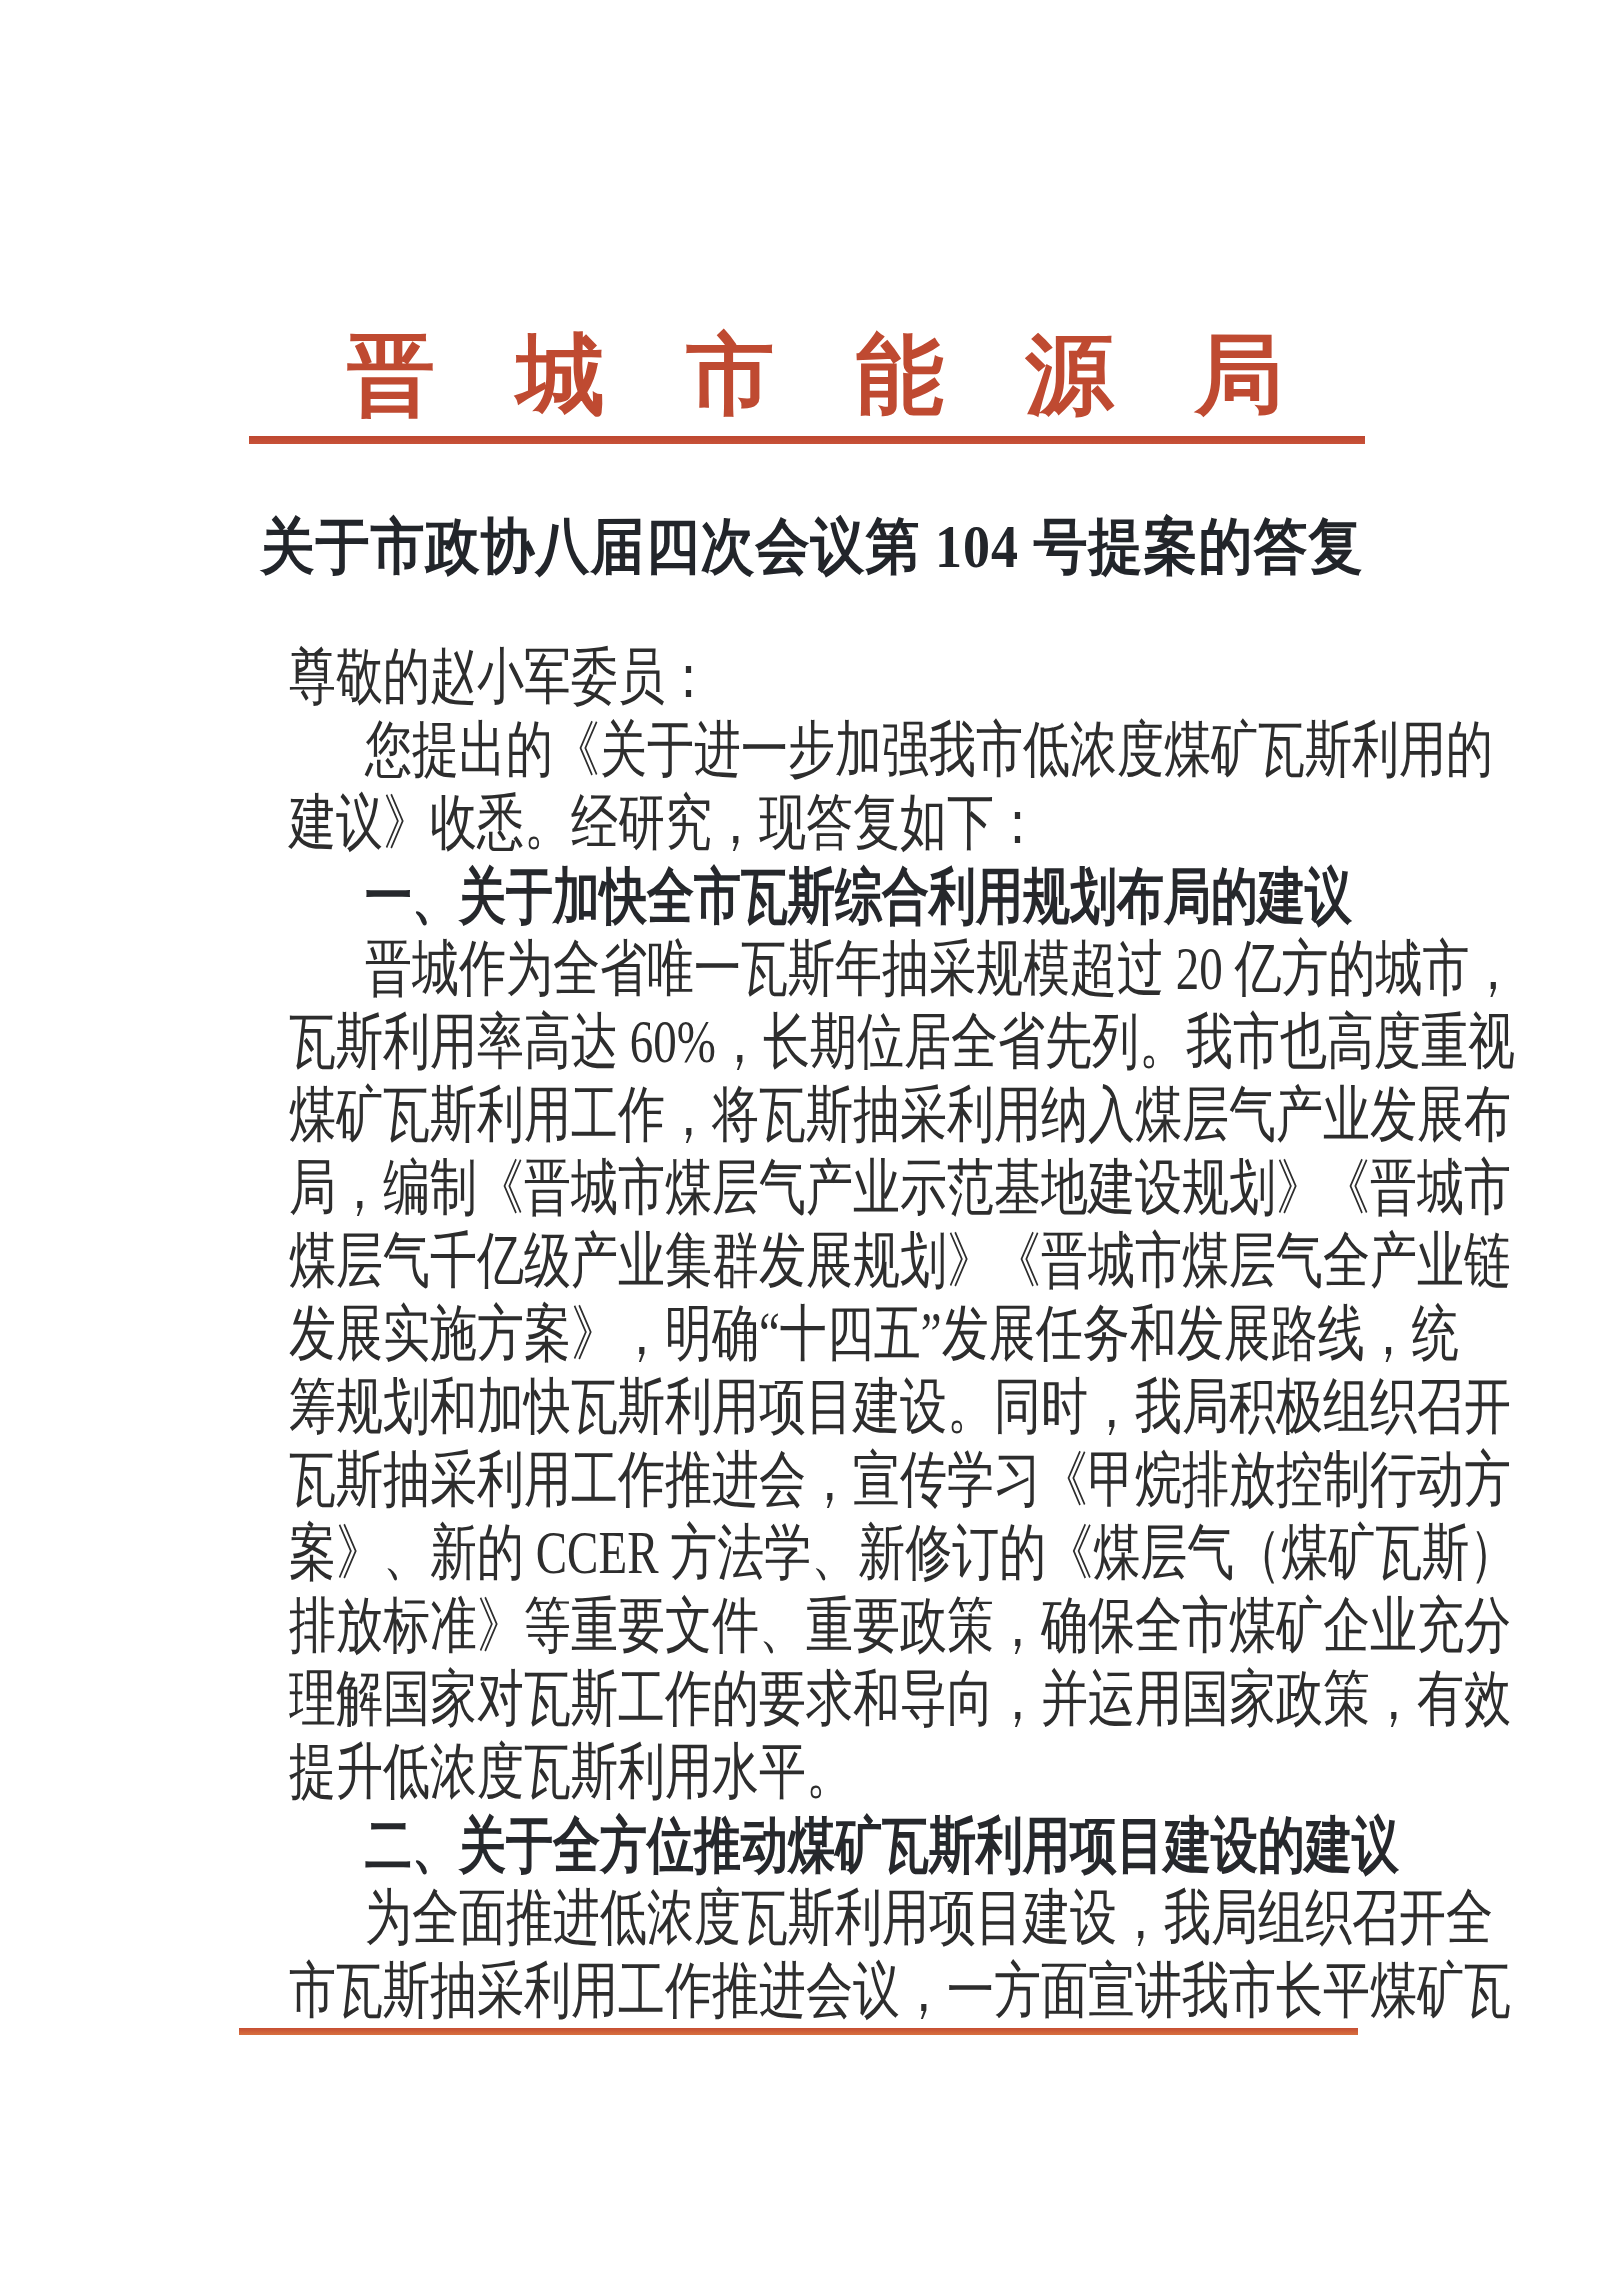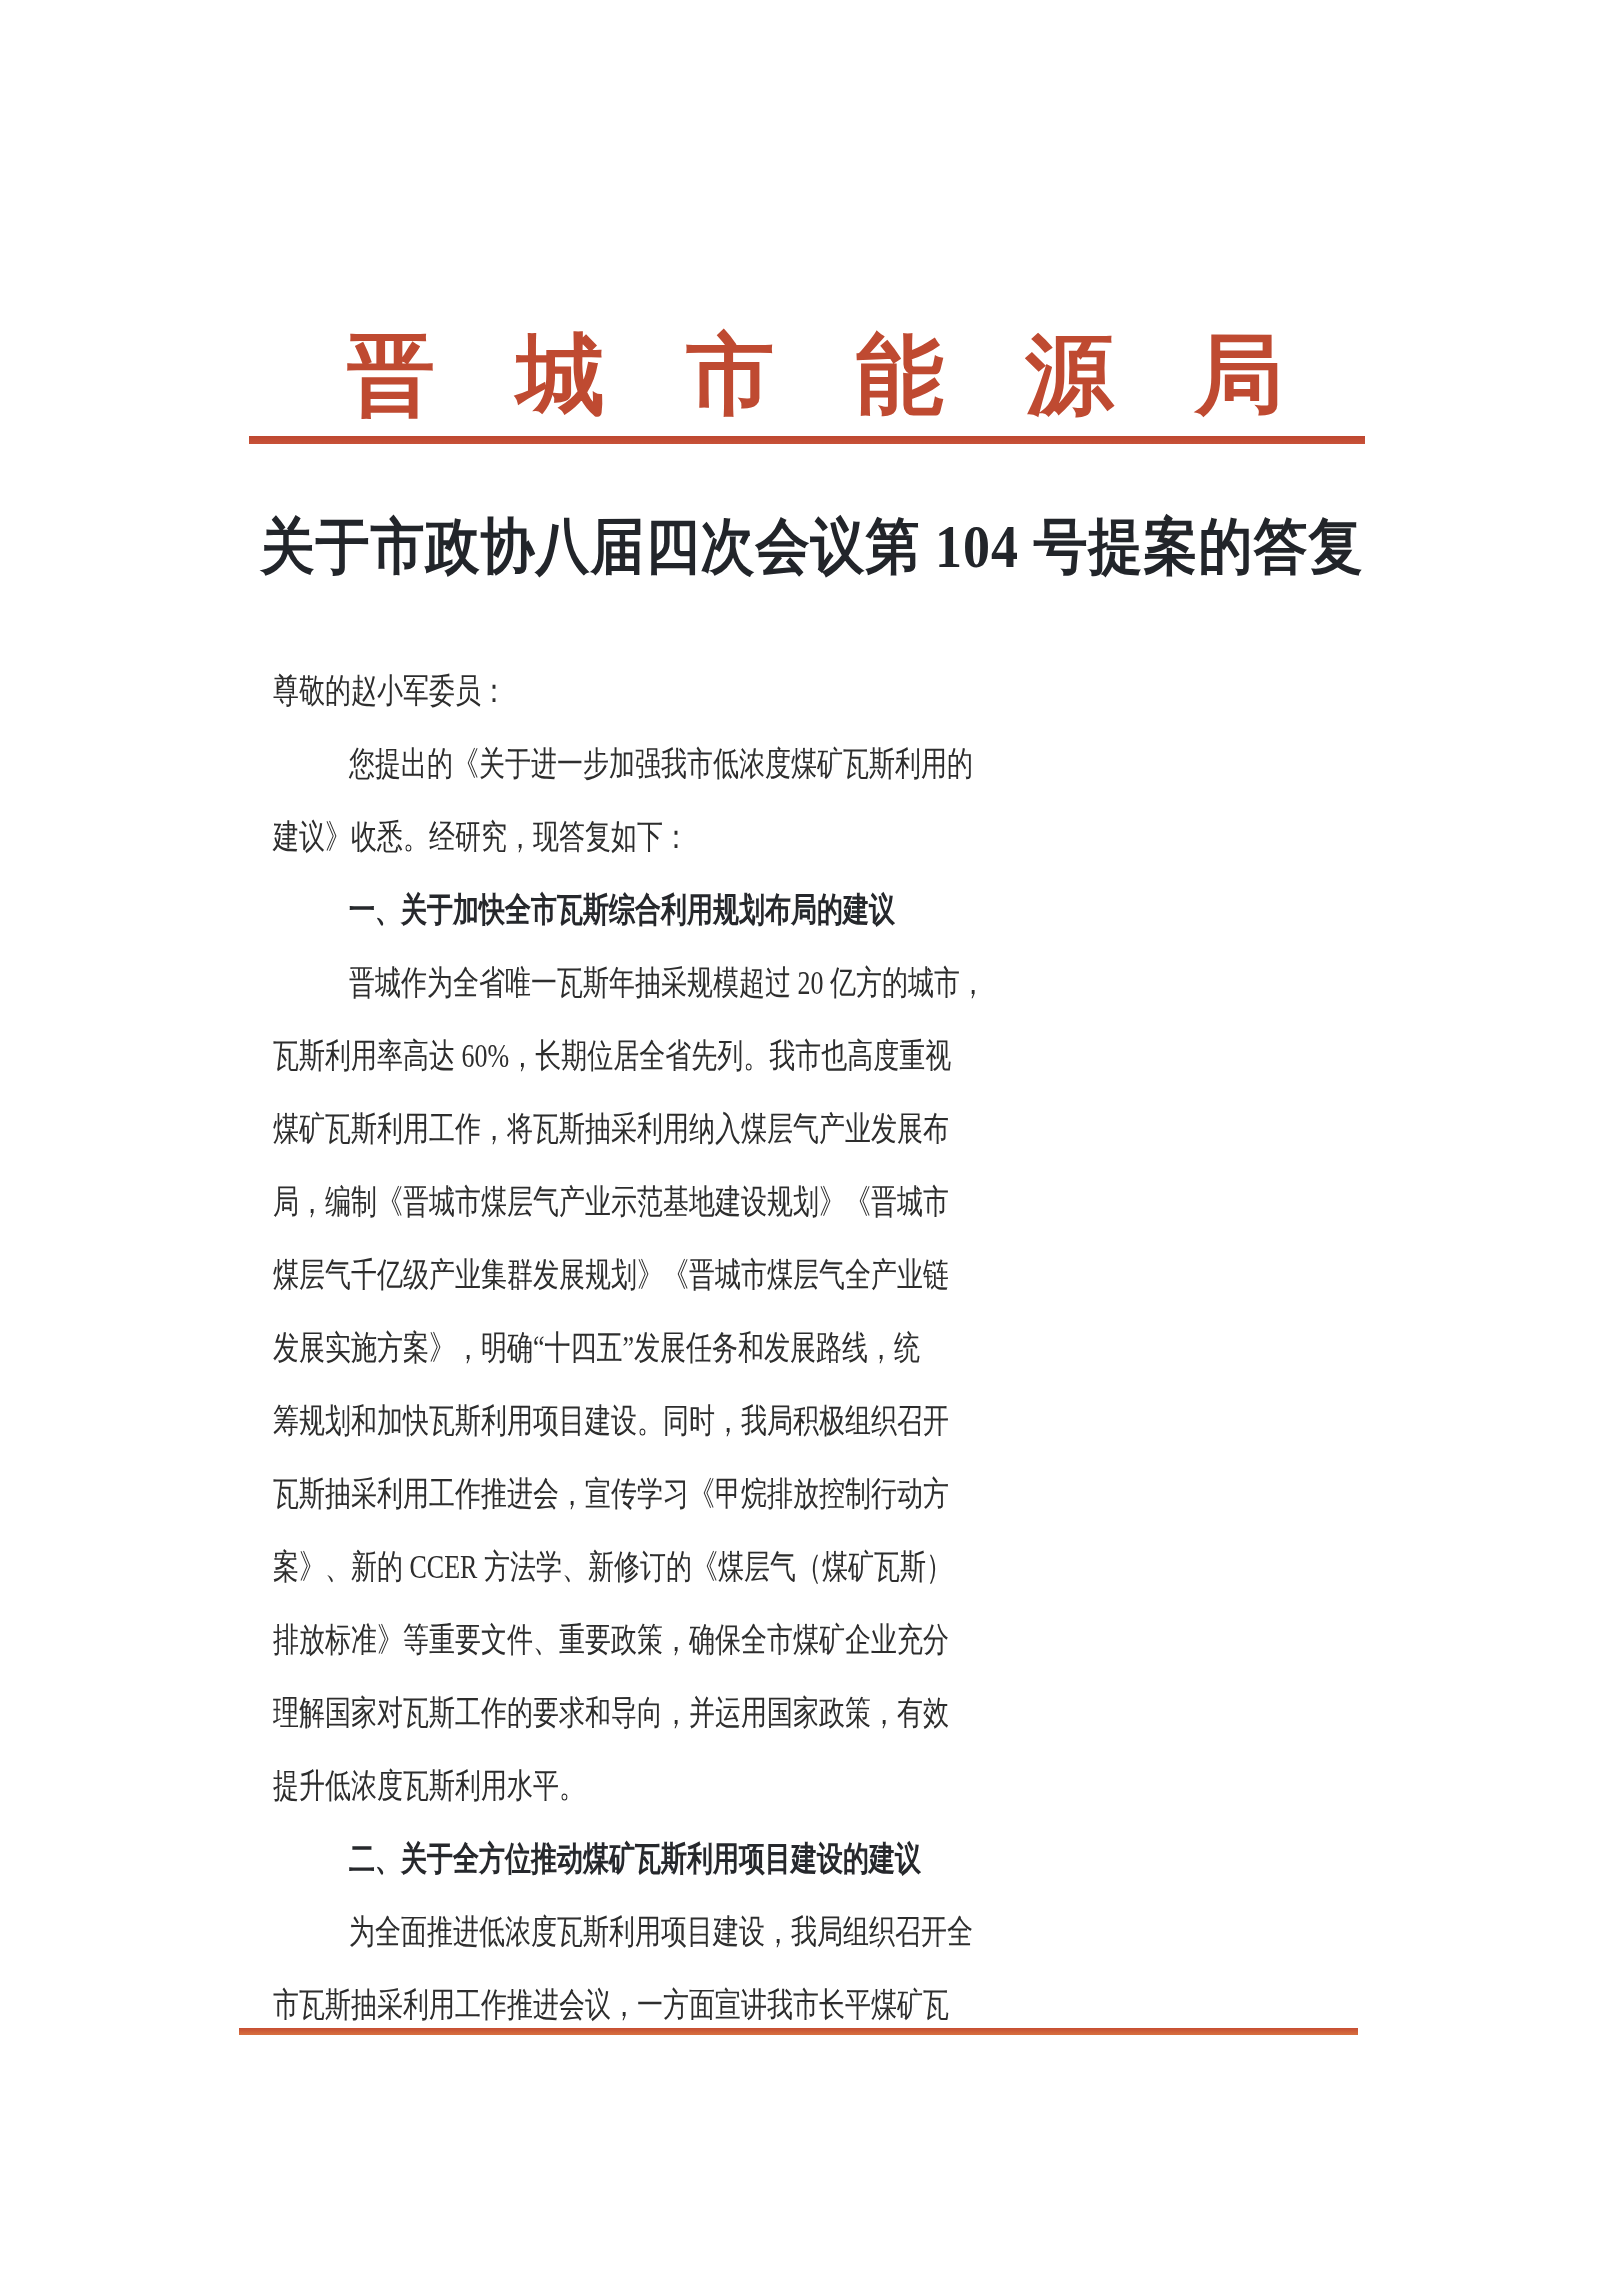--- a/index.html
+++ b/index.html
@@ -65,26 +65,25 @@
     color: #22252a;
     font-family: "Liberation Serif", "DejaVu Serif", serif;
     transform: scaleY(1.12);
     transform-origin: 50% 50%;
     white-space: pre;
   }
 
   
   .body-block {
     position: absolute;
-    left: 273px;
+    left: 289px;
     top: 640px;
     width: 1116px;
-    font-size: 26px;
+    font-size: 47px;
     color: #2d2d2d;
-    margin-top: 14px;
   }
   .line {
     height: 73px;
     line-height: 73px;
     white-space: pre;
     transform: scaleY(1.3);
     transform-origin: 0 50%;
   }
   .ind {
     padding-left: 76px;

